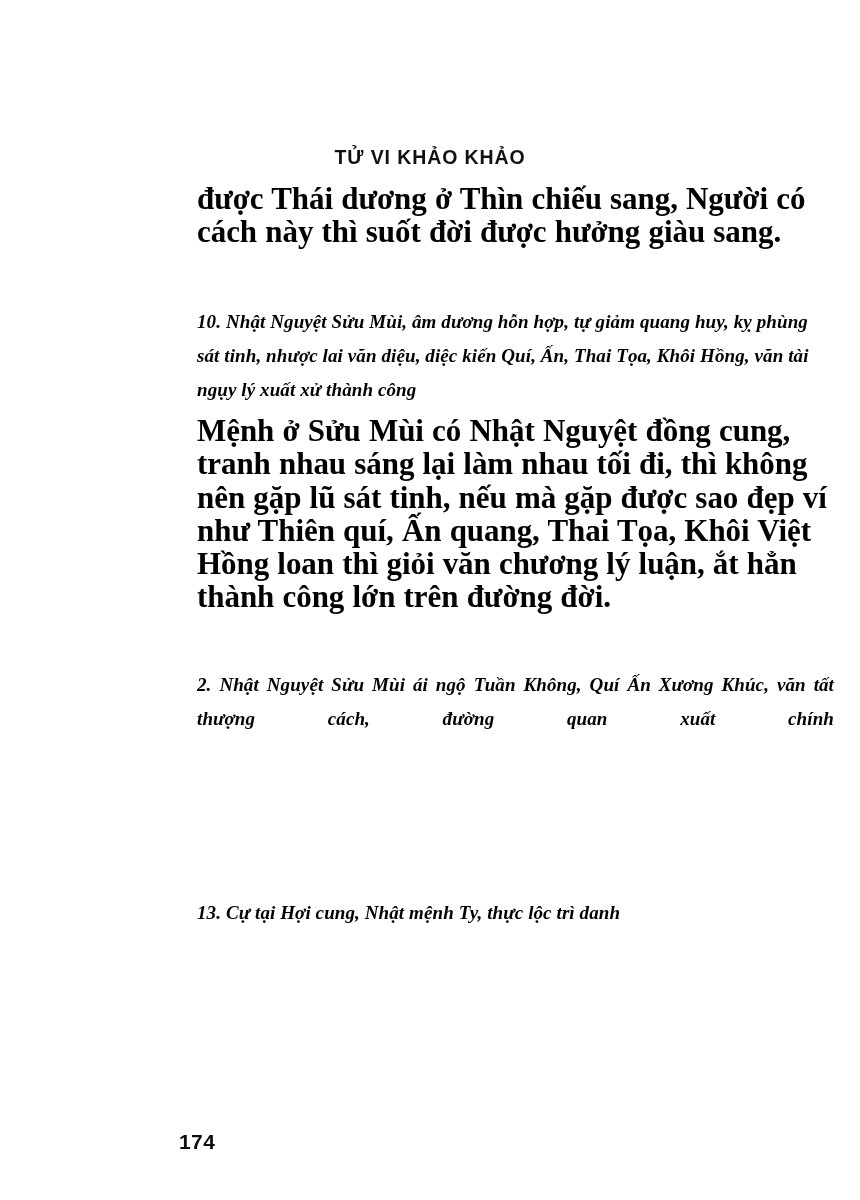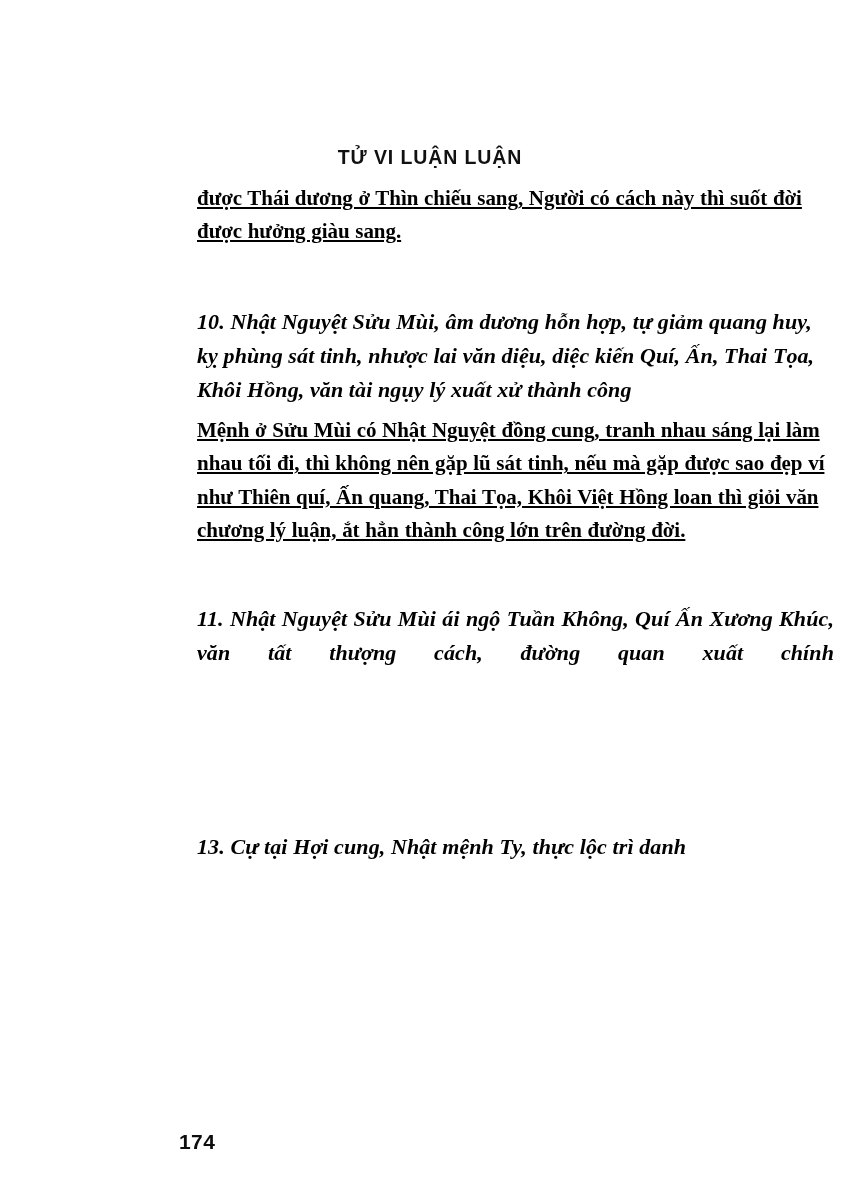--- a/index.html
+++ b/index.html
@@ -33,32 +33,31 @@
 
   
   .column {
     position: absolute;
     left: 197px;
     top: 182px;
     width: 637px;
   }
 
   .para {
-    font-size: 21px;
+    font-size: 31px;
     line-height: 33.2px;
     font-weight: 700;
     letter-spacing: -0.05px;
     text-align: left;
     margin: 0;
     word-spacing: 0.5px;
-    text-decoration: underline;
   }
 
   .heading {
-    font-size: 22px;
+    font-size: 19px;
     line-height: 33.6px;
     font-style: italic;
     font-weight: 700;
     margin: 0;
     letter-spacing: 0.1px;
   }
   .heading.justified {
     text-align: justify;
   }
   .heading.justified::after {
@@ -88,37 +87,37 @@
     font-weight: 600;
     color: #0d0d0d;
     letter-spacing: 0.4px;
   }
 </style>
 </head>
 <body>
 
 <div class="page">
 
-  <div class="running-head">TỬ VI LUẬN LUẬN</div>
+  <div class="running-head">TỬ VI KHẢO KHẢO</div>
 
   <div class="column">
 
     <p class="para">được Thái dương ở Thìn chiếu sang, Người có cách này thì suốt đời được hưởng giàu sang.</p>
 
     <div class="gap-intro"></div>
 
     <p class="heading">10. Nhật Nguyệt Sửu Mùi, âm dương hỗn hợp, tự giảm quang huy, kỵ phùng sát tinh, nhược lai văn diệu, diệc kiến Quí, Ấn, Thai Tọa, Khôi Hồng, văn tài ngụy lý xuất xử thành công</p>
 
     <div class="gap-h10"></div>
 
     <p class="para">Mệnh ở Sửu Mùi có Nhật Nguyệt đồng cung, tranh nhau sáng lại làm nhau tối đi, thì không nên gặp lũ sát tinh, nếu mà gặp được sao đẹp ví như Thiên quí, Ấn quang, Thai Tọa, Khôi Việt Hồng loan thì giỏi văn chương lý luận, ắt hẳn thành công lớn trên đường đời.</p>
 
     <div class="gap-after10"></div>
 
-    <p class="heading justified">11. Nhật Nguyệt Sửu Mùi ái ngộ Tuần Không, Quí Ấn Xương Khúc, văn tất thượng cách, đường quan xuất chính</p>
+    <p class="heading justified">2. Nhật Nguyệt Sửu Mùi ái ngộ Tuần Không, Quí Ấn Xương Khúc, văn tất thượng cách, đường quan xuất chính</p>
 
     <div class="gap-h11"></div>
 
 
     <div class="gap-after11"></div>
 
 
     <div class="gap-h12"></div>
 
 

